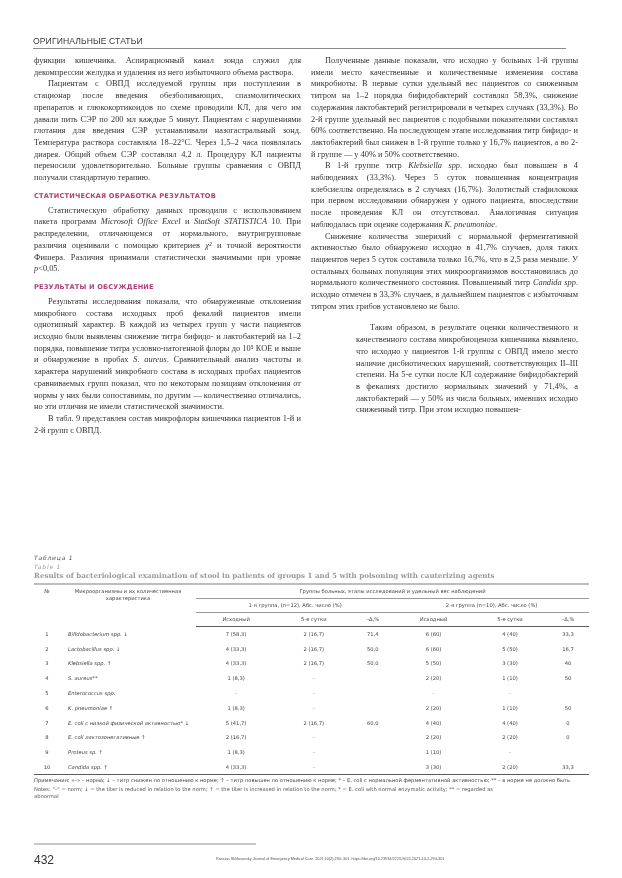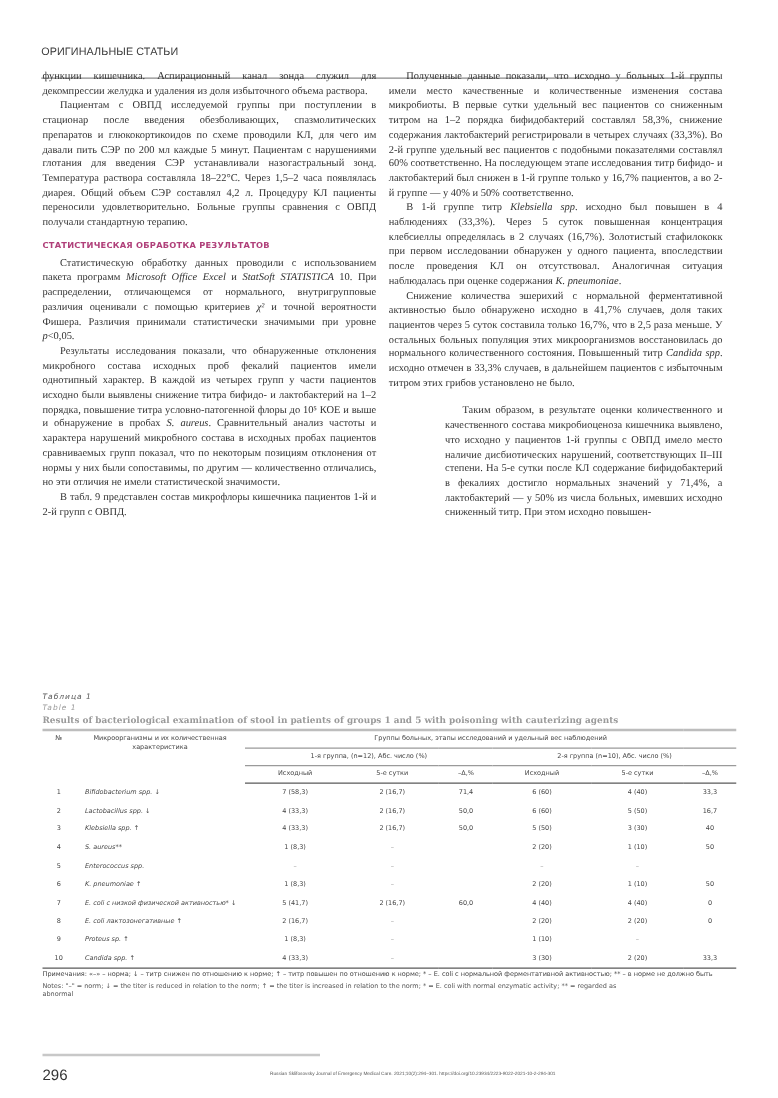--- a/index.html
+++ b/index.html
@@ -1,19 +1,19 @@
 <!DOCTYPE html>
 <html><head>
 <meta charset="utf-8">
 <style>
   * { box-sizing: border-box; margin: 0; padding: 0; }
   html, body { width: 622px; height: 878px; background: #ffffff; overflow: hidden; }
   body { position: relative; font-family: "DejaVu Serif", "Liberation Serif", serif; color: #2b2b2b; }
 
-  .running-head { position: absolute; left: 33px; top: 36px; width: 533px; font-family: "Liberation Sans", sans-serif; font-size: 8.6px; color: #3a3a3a; letter-spacing: 0.1px; padding-bottom: 16px; border-bottom: 1px solid #8a8a8a; }
+  .running-head { position: absolute; left: 33px; top: 36px; width: 533px; font-family: "Liberation Sans", sans-serif; font-size: 8.6px; color: #3a3a3a; letter-spacing: 0.1px; padding-bottom: 2px; border-bottom: 1px solid #8a8a8a; }
 
   .col { position: absolute; top: 55px; width: 267px; font-family: "Liberation Serif", serif; font-size: 8.35px; line-height: 11.7px; color: #333; text-align: justify; }
   .col-left { left: 34px; }
   .col-right { left: 311px; }
   .col p { text-indent: 0; margin: 0; }
   .col p.ind { text-indent: 14px; }
   .col p.sp { margin-top: 10px; margin-left: 45px; }
   .col h3 { font-family: "DejaVu Sans", sans-serif; font-size: 6.6px; font-weight: bold; color: #b0407a; letter-spacing: 0.2px; margin: 7px 0 4px 0; line-height: 10px; }
   .col i { font-style: italic; }
 
@@ -40,24 +40,25 @@
   .footer-rule { position: absolute; left: 34px; top: 843px; width: 222px; height: 2px; background: #c8c8c8; }
   .page-num { position: absolute; left: 34px; top: 853px; font-family: "Liberation Sans", sans-serif; font-size: 12px; color: #333; }
   .footer-cite { position: absolute; left: 216px; top: 857px; font-family: "Liberation Sans", sans-serif; font-size: 3.8px; color: #555; white-space: nowrap; }
 </style>
 </head>
 <body>
 
 <div class="running-head">ОРИГИНАЛЬНЫЕ СТАТЬИ</div>
 
 <div class="col col-left">
-  <p>функции кишечника. Аспирационный канал зонда служил для декомпрессии желудка и удаления из доля избыточного объема раствора.</p>
+  <p>функции кишечника. Аспирационный канал зонда служил для декомпрессии желудка и удаления из него избыточного объема раствора.</p>
   <p class="ind">Пациентам с ОВПД исследуемой группы при поступлении в стационар после введения обезболивающих, спазмолитических препаратов и глюкокортикоидов по схеме проводили КЛ, для чего им давали пить СЭР по 200 мл каждые 5 минут. Пациентам с нарушениями глотания для введения СЭР устанавливали назогастральный зонд. Температура раствора составляла 18–22°C. Через 1,5–2 часа появлялась диарея. Общий объем СЭР составлял 4,2 л. Процедуру КЛ пациенты переносили удовлетворительно. Больные группы сравнения с ОВПД получали стандартную терапию.</p>
   <h3>СТАТИСТИЧЕСКАЯ ОБРАБОТКА РЕЗУЛЬТАТОВ</h3>
   <p class="ind"><span>Статистическую обработку данных проводили с использованием пакета программ </span><i>Microsoft Office Excel</i><span> и </span><i>StatSoft STATISTICA</i><span> 10. При распределении, отличающемся от нормального, внутригрупповые различия оценивали с помощью критериев </span><i>χ²</i><span> и точной вероятности Фишера. Различия принимали статистически значимыми при уровне </span><i>p</i><span>&lt;0,05.</span></p>
+  <h3>РЕЗУЛЬТАТЫ И ОБСУЖДЕНИЕ</h3>
   <p class="ind"><span>Результаты исследования показали, что обнаруженные отклонения микробного состава исходных проб фекалий пациентов имели однотипный характер. В каждой из четырех групп у части пациентов исходно были выявлены снижение титра бифидо- и лактобактерий на 1–2 порядка, повышение титра условно-патогенной флоры до 10⁵ КОЕ и выше и обнаружение в пробах </span><i>S. aureus</i><span>. Сравнительный анализ частоты и характера нарушений микробного состава в исходных пробах пациентов сравниваемых групп показал, что по некоторым позициям отклонения от нормы у них были сопоставимы, по другим — количественно отличались, но эти отличия не имели статистической значимости.</span></p>
   <p class="ind">В табл. 9 представлен состав микрофлоры кишечника пациентов 1-й и 2-й групп с ОВПД.</p>
 </div>
 
 <div class="col col-right">
   <p class="ind">Полученные данные показали, что исходно у больных 1-й группы имели место качественные и количественные изменения состава микробиоты. В первые сутки удельный вес пациентов со сниженным титром на 1–2 порядка бифидобактерий составлял 58,3%, снижение содержания лактобактерий регистрировали в четырех случаях (33,3%). Во 2-й группе удельный вес пациентов с подобными показателями составлял 60% соответственно. На последующем этапе исследования титр бифидо- и лактобактерий был снижен в 1-й группе только у 16,7% пациентов, а во 2-й группе — у 40% и 50% соответственно.</p>
   <p class="ind"><span>В 1-й группе титр </span><i>Klebsiella spp</i><span>. исходно был повышен в 4 наблюдениях (33,3%). Через 5 суток повышенная концентрация клебсиеллы определялась в 2 случаях (16,7%). Золотистый стафилококк при первом исследовании обнаружен у одного пациента, впоследствии после проведения КЛ он отсутствовал. Аналогичная ситуация наблюдалась при оценке содержания </span><i>K. pneumoniae</i><span>.</span></p>
   <p class="ind"><span>Снижение количества эшерихий с нормальной ферментативной активностью было обнаружено исходно в 41,7% случаев, доля таких пациентов через 5 суток составила только 16,7%, что в 2,5 раза меньше. У остальных больных популяция этих микроорганизмов восстановилась до нормального количественного состояния. Повышенный титр </span><i>Candida spp</i><span>. исходно отмечен в 33,3% случаев, в дальнейшем пациентов с избыточным титром этих грибов установлено не было.</span></p>
   <p class="ind sp">Таким образом, в результате оценки количественного и качественного состава микробиоценоза кишечника выявлено, что исходно у пациентов 1-й группы с ОВПД имело место наличие дисбиотических нарушений, соответствующих II–III степени. На 5-е сутки после КЛ содержание бифидобактерий в фекалиях достигло нормальных значений у 71,4%, а лактобактерий — у 50% из числа больных, имевших исходно сниженный титр. При этом исходно повышен-</p>
 </div>
@@ -189,14 +190,14 @@
           <td>33,3</td>
         </tr>
       </tbody>
   </table>
 
   <div class="notes">Примечания: «–» – норма; ↓ – титр снижен по отношению к норме; ↑ – титр повышен по отношению к норме; * – E. coli с нормальной ферментативной активностью; ** – в норме не должно быть</div>
   <div class="notes-en">Notes: "–" = norm; ↓ = the titer is reduced in relation to the norm; ↑ = the titer is increased in relation to the norm; * = E. coli with normal enzymatic activity; ** = regarded as abnormal</div>
 </div>
 
 <div class="footer-rule"></div>
-<div class="page-num">296</div>
+<div class="page-num">432</div>
 <div class="footer-cite">Russian Sklifosovsky Journal of Emergency Medical Care. 2021;10(2):294–301. https://doi.org/10.23934/2223-9022-2021-10-2-294-301</div>
 
 </body></html>

